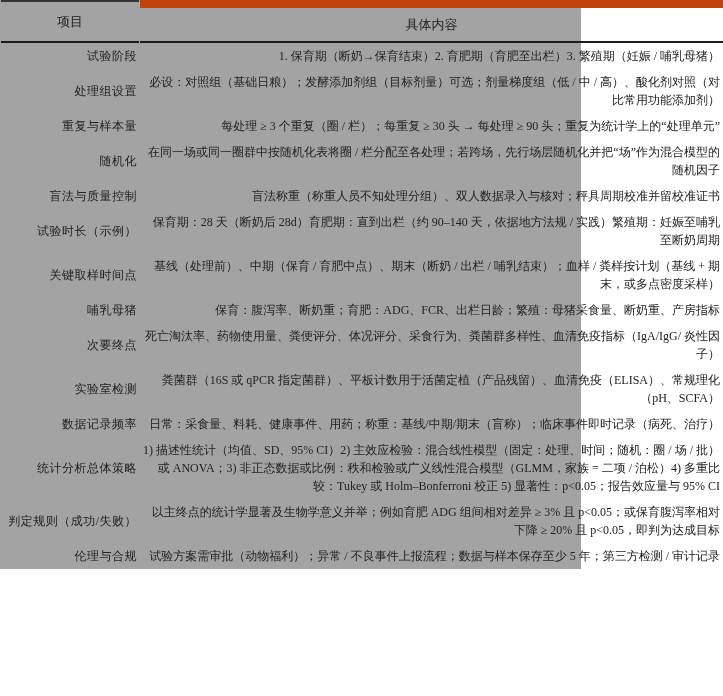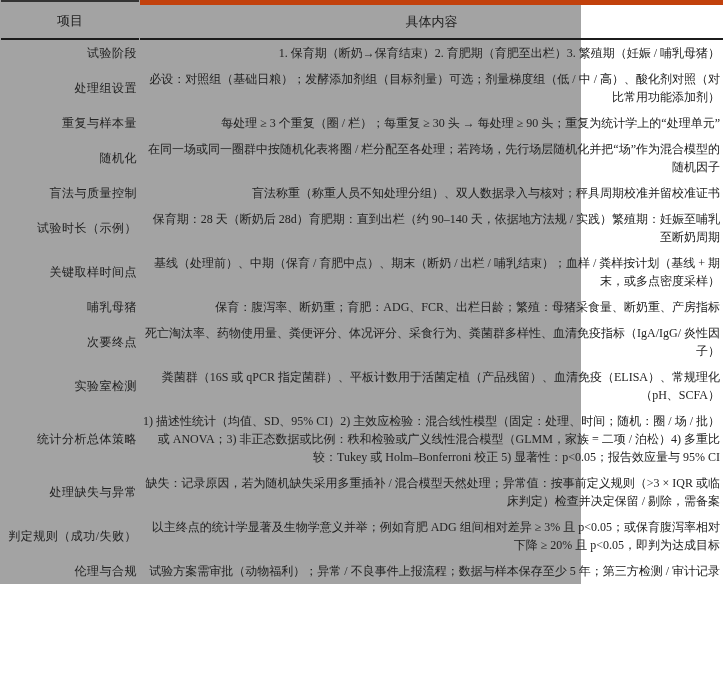--- a/index.html
+++ b/index.html
@@ -30,21 +30,21 @@
     text-align: center;
     vertical-align: middle;
     padding: 8px 0 7px 0;
     border-bottom: 2px solid #1c1c1c;
     color: #222222;
   }
   thead th.th-item {
     border-top: 2px solid #333333;
   }
   thead th.th-content {
-    border-top: 5px solid #c2410c;
+    border-top: 8px solid #c2410c;
   }
   tbody td {
     font-size: 12px;
     line-height: 18px;
     text-align: right;
     vertical-align: middle;
     padding: 4px 1px;
     color: #222222;
   }
   tbody td.label-cell {
@@ -105,26 +105,26 @@
         </tr>
         <tr>
           <td class="label-cell">次要终点</td>
           <td class="content-cell">死亡淘汰率、药物使用量、粪便评分、体况评分、采食行为、粪菌群多样性、血清免疫指标（IgA/IgG/ 炎性因子）</td>
         </tr>
         <tr>
           <td class="label-cell">实验室检测</td>
           <td class="content-cell">粪菌群（16S 或 qPCR 指定菌群）、平板计数用于活菌定植（产品残留）、血清免疫（ELISA）、常规理化（pH、SCFA）</td>
         </tr>
         <tr>
+          <td class="label-cell">数据记录频率</td>
+          <td class="content-cell">日常：采食量、料耗、健康事件、用药；称重：基线/中期/期末（盲称）；临床事件即时记录（病死、治疗）</td>
+        </tr>
+        <tr>
           <td class="label-cell">统计分析总体策略</td>
           <td class="content-cell">1) 描述性统计（均值、SD、95% CI）2) 主效应检验：混合线性模型（固定：处理、时间；随机：圈 / 场 / 批）或 ANOVA；3) 非正态数据或比例：秩和检验或广义线性混合模型（GLMM，家族 = 二项 / 泊松）4) 多重比较：Tukey 或 Holm–Bonferroni 校正 5) 显著性：p&lt;0.05；报告效应量与 95% CI</td>
-        </tr>
-        <tr>
-          <td class="label-cell">处理缺失与异常</td>
-          <td class="content-cell">缺失：记录原因，若为随机缺失采用多重插补 / 混合模型天然处理；异常值：按事前定义规则（&gt;3 × IQR 或临床判定）检查并决定保留 / 剔除，需备案</td>
         </tr>
         <tr>
           <td class="label-cell">判定规则（成功/失败）</td>
           <td class="content-cell">以主终点的统计学显著及生物学意义并举；例如育肥 ADG 组间相对差异 ≥ 3% 且 p&lt;0.05；或保育腹泻率相对下降 ≥ 20% 且 p&lt;0.05，即判为达成目标</td>
         </tr>
         <tr>
           <td class="label-cell">伦理与合规</td>
           <td class="content-cell">试验方案需审批（动物福利）；异常 / 不良事件上报流程；数据与样本保存至少 5 年；第三方检测 / 审计记录</td>
         </tr>
       </tbody>

